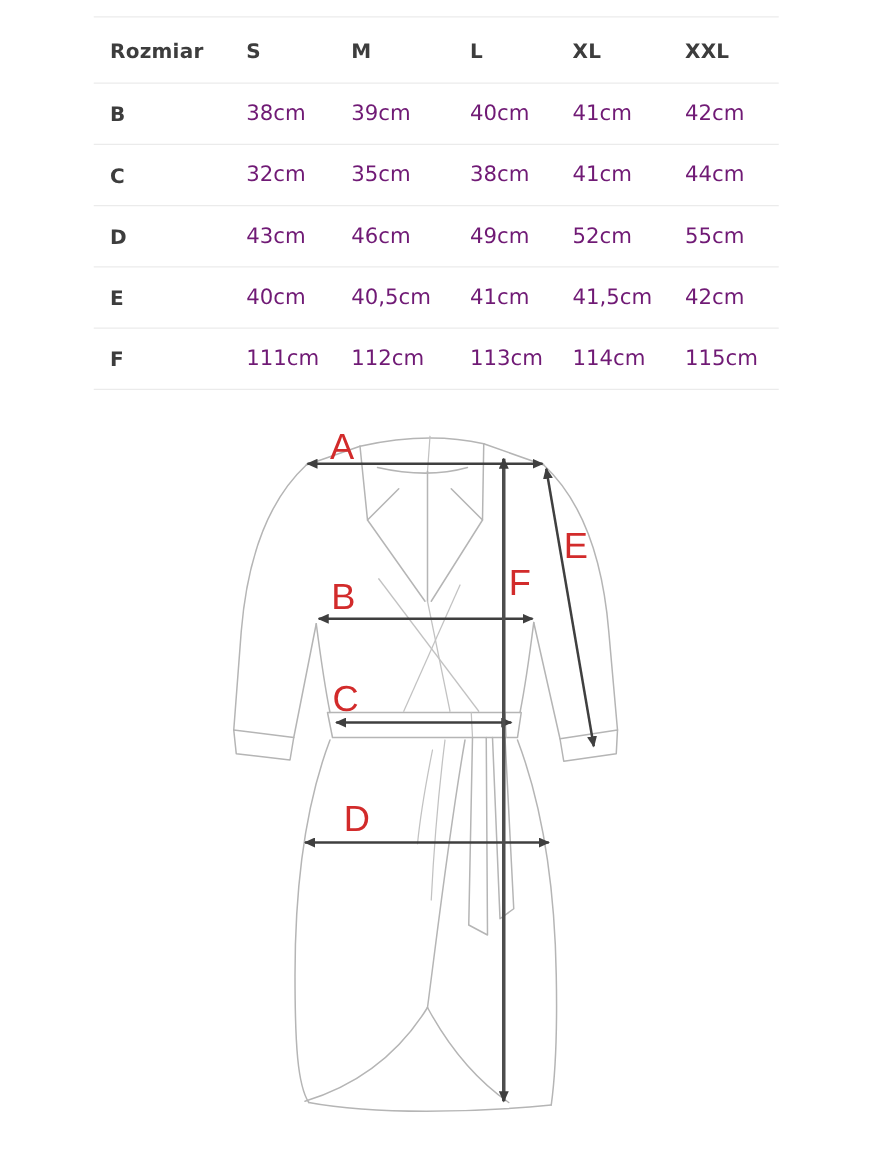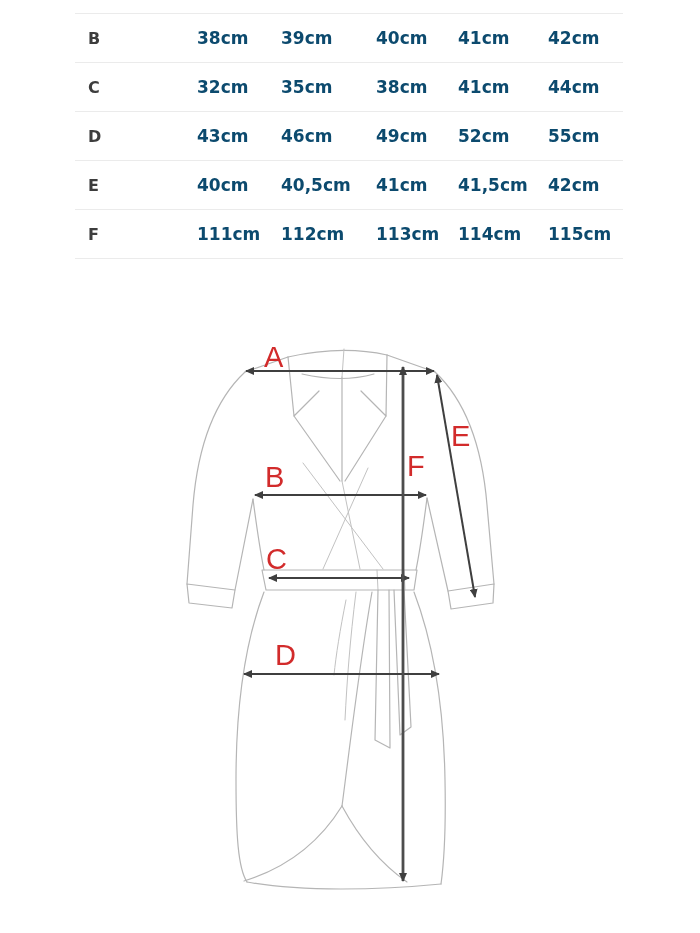--- a/index.html
+++ b/index.html
@@ -23,39 +23,47 @@
   #table-body .t-row{height:48px;}
   .cell{white-space:nowrap;}
   .cell.first{padding-left:13px;}
   .cell.head{
     font-size:16px;font-weight:bold;color:#3d3d3d;letter-spacing:.2px;
   }
   .cell.rowlabel{
     font-size:16px;font-weight:bold;color:#3d3d3d;
   }
   .cell.val{
-    font-size:17px;font-weight:700;color:#0c4a6e;padding-left:4px;
+    font-size:17px;font-weight:400;color:#701a75;padding-left:4px;
   }
   .cell.head:not(.first){padding-left:4px;}
   
   svg.diagram{position:absolute;left:0;top:0;}
   .garment{stroke:#b5b5b5;stroke-width:1.2;fill:none;stroke-linejoin:round;stroke-linecap:round;}
   .garment-light{stroke:#c2c2c2;stroke-width:1;fill:none;stroke-linecap:round;}
   .marrow{stroke:#3f3f3f;stroke-width:2;fill:none;}
   .marrow-f{stroke:#4d4d4d;stroke-width:2.8;fill:none;}
   .mlabel{
     fill:#d22b2b;
     font-family:"Liberation Sans","DejaVu Sans",sans-serif;
     font-size:29px;
   }
 </style>
 </head>
 <body>
 
 <div class="size-table">
+  <div class="t-row header" id="table-header">
+      <div class="cell head first">Rozmiar</div>
+      <div class="cell head">S</div>
+      <div class="cell head">M</div>
+      <div class="cell head">L</div>
+      <div class="cell head">XL</div>
+      <div class="cell head">XXL</div>
+    </div>
   <div id="table-body">
       <div class="t-row">
         <div class="cell rowlabel first">B</div>
         <div class="cell val">38cm</div>
         <div class="cell val">39cm</div>
         <div class="cell val">40cm</div>
         <div class="cell val">41cm</div>
         <div class="cell val">42cm</div>
       </div>
       <div class="t-row">

